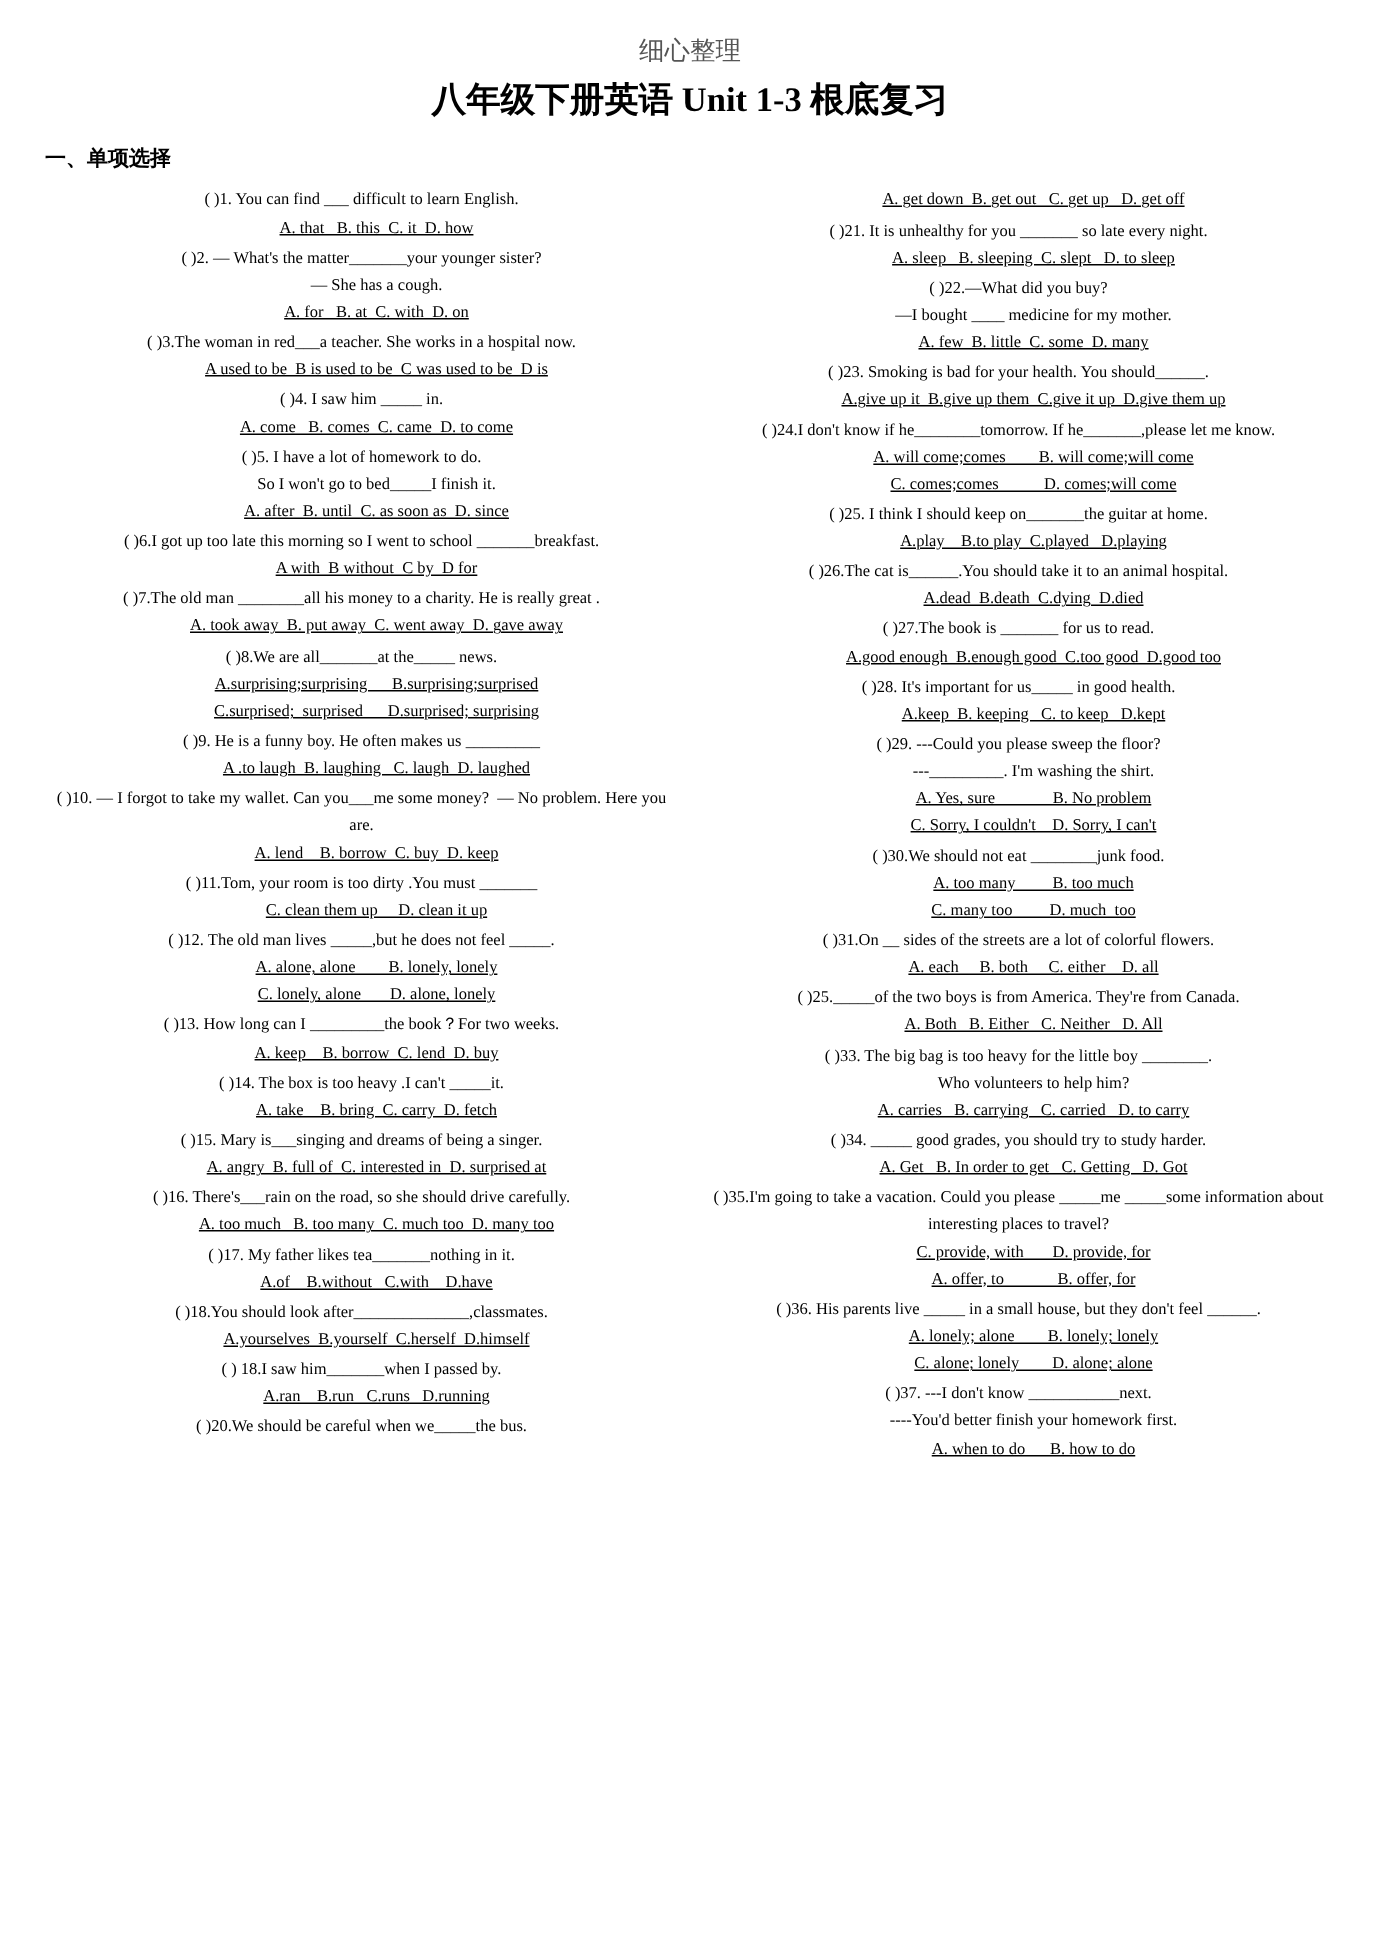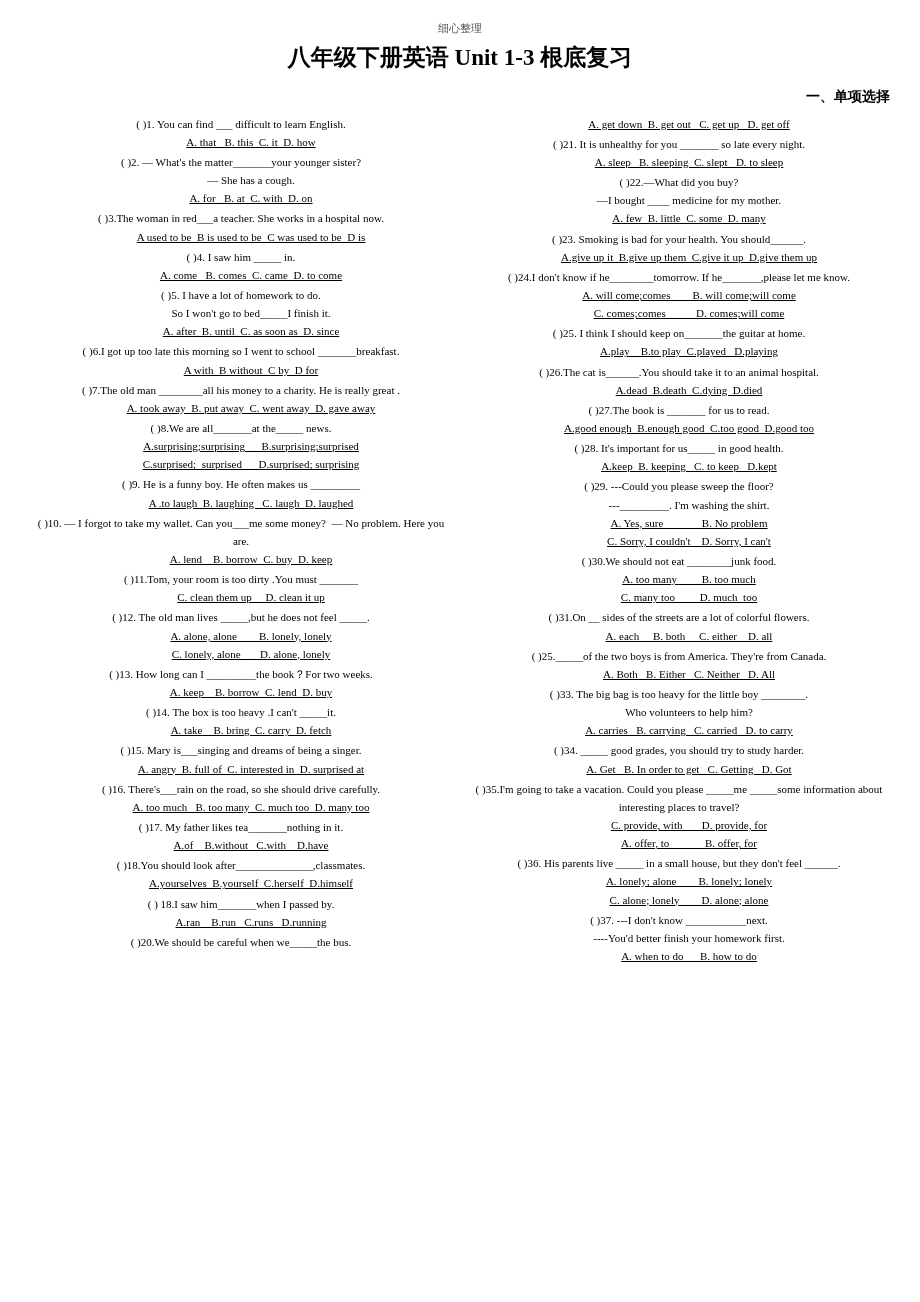--- a/index.html
+++ b/index.html
@@ -8,35 +8,34 @@
       font-size: 13px;
       background: #fff;
       color: #000;
       width: 920px;
       min-height: 1302px;
       padding: 20px 30px;
       line-height: 1.6;
     }
     .top-label {
       text-align: center;
-      font-size: 11px;
+      font-size: 17px;
       color: #555;
       margin-bottom: 2px;
     }
     .main-title {
       text-align: center;
       font-size: 23px;
       font-weight: bold;
       margin-bottom: 10px;
     }
     .section-title {
       font-size: 14px;
       font-weight: bold;
       margin-bottom: 6px;
-      text-align: right;
     }
     .two-col {
       display: flex;
       gap: 16px;
     }
     .col {
       flex: 1;
       font-size: 11px;
       line-height: 1.65;
       text-align: center;

